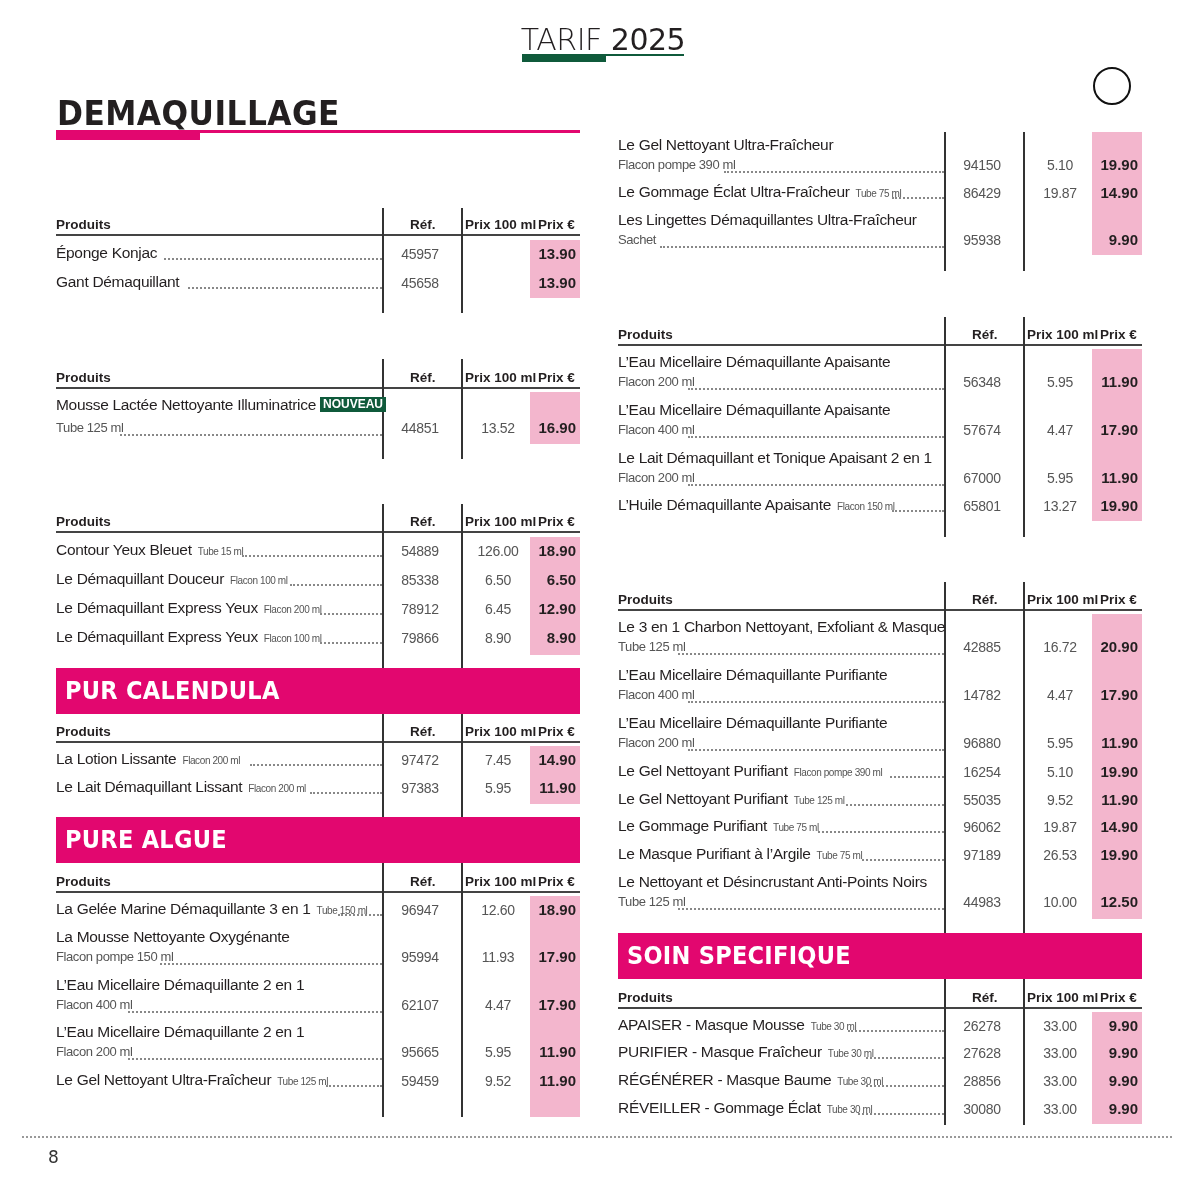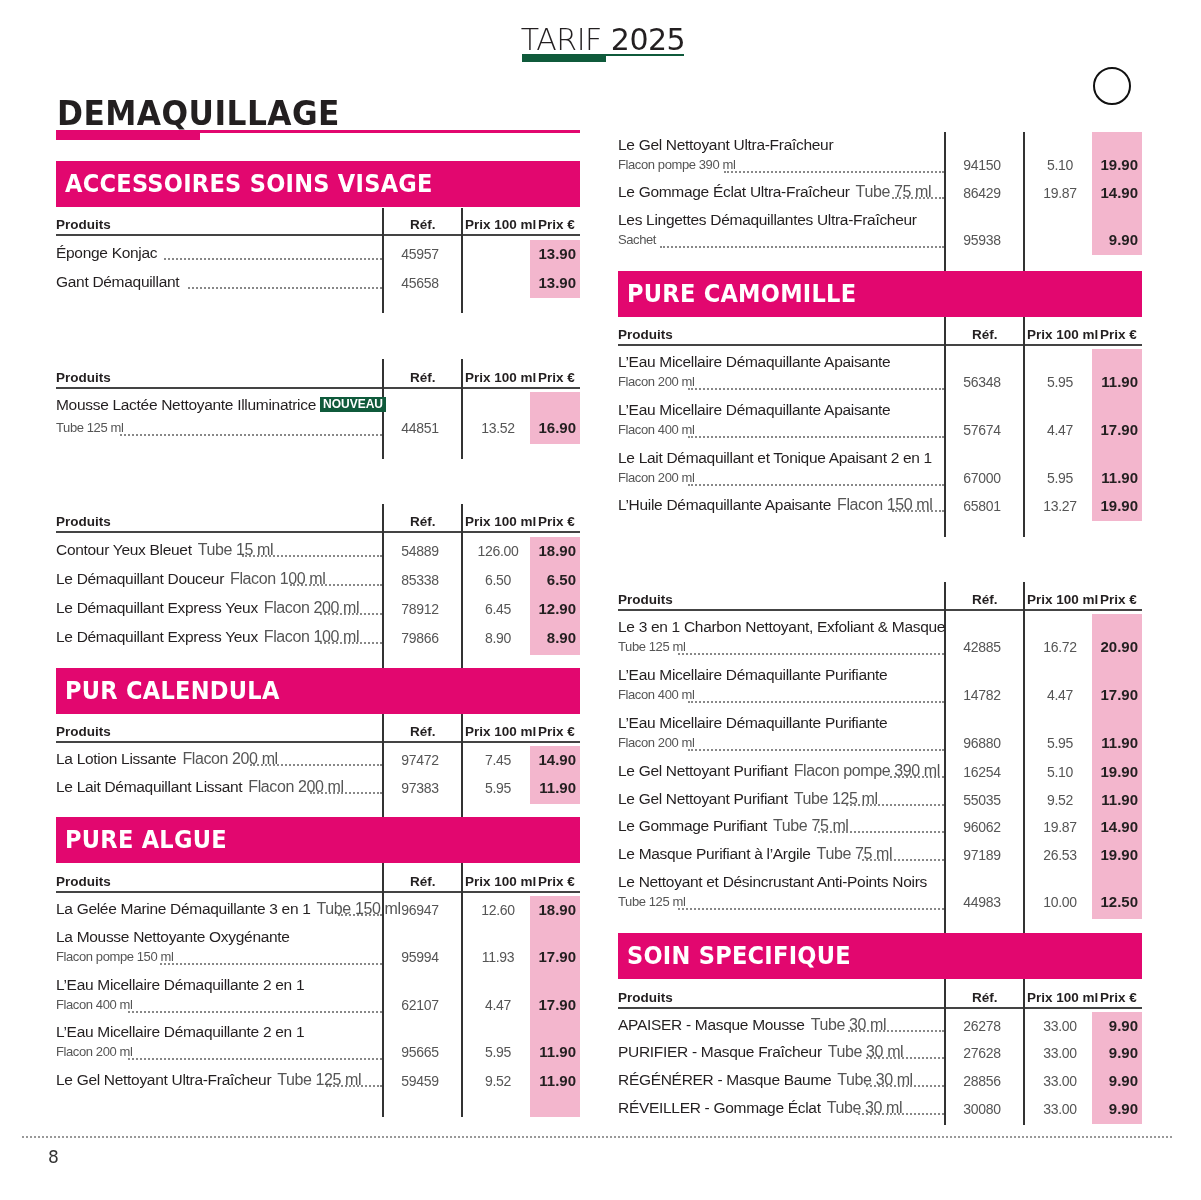--- a/index.html
+++ b/index.html
@@ -30,21 +30,21 @@
   .th-prod { left: 0; }
   .th-ref { left: 354px; }
   .th-p100 { left: 409px; }
   .th-price { left: 482px; text-align: right; }
 
   .vline { position: absolute; width: 2px; background: #333; }
   .price-bg { position: absolute; left: 474px; width: 50px; background: #f3b6cd; }
 
   .row { position: absolute; left: 0; width: 524px; font-size: 15.5px; color: #231f20; }
   .row .name { position: absolute; left: 0; white-space: nowrap; letter-spacing: -0.3px; }
-  .row .name .fmt { font-size: 16px; color: #555; margin-left: 6px; letter-spacing: -0.4px; }
+  .row .name .fmt { font-size: 10px; color: #555; margin-left: 6px; letter-spacing: -0.4px; }
   .row .fmt2 { position: absolute; left: 0; font-size: 13px; color: #555; white-space: nowrap; letter-spacing: -0.4px; }
   .row .dots { position: absolute; right: 198px; height: 2px; border-bottom: 2px dotted #888; }
   .row .ref { position: absolute; left: 328px; width: 72px; text-align: center; font-size: 14px; color: #555; letter-spacing: -0.3px; }
   .row .p100 { position: absolute; left: 408px; width: 68px; text-align: center; font-size: 14px; color: #555; letter-spacing: -0.3px; }
   .row .price { position: absolute; left: 474px; width: 46px; text-align: right; font-size: 15px; font-weight: bold; color: #231f20; }
 
   .badge-new { display: inline-block; background: #0f5a3b; color: #fff; font-size: 12px; font-weight: bold; padding: 0 3px; margin-left: 4px; line-height: 15px; vertical-align: 2px; letter-spacing: 0; }
 
   .footer-dots { position: absolute; left: 22px; top: 1136px; width: 1150px; border-top: 2px dotted #999; }
   .page-number { position: absolute; left: 48px; top: 1147px; font-size: 17px; color: #333; font-family: "DejaVu Sans", sans-serif; }
@@ -59,21 +59,20 @@
 <div class="top-underline-thin"></div>
 <div class="top-underline-thick"></div>
 <div class="circle"></div>
 
 <div class="page-heading">DEMAQUILLAGE</div>
 <div class="heading-rule"></div>
 <div class="heading-rule-thick"></div>
 
 <div class="col col-left" style="top:0;height:1200px;">
 
-  <div class="section-bar" style="top:161px"><span>ACCESSOIRES SOINS VISAGE</span></div>
   <div class="thead" style="top:214px">
     <div class="th-prod">Produits</div>
     <div class="th-ref">Réf.</div>
     <div class="th-p100">Prix 100 ml</div>
     <div class="th-price">Prix €</div>
   </div>
   <div class="vline" style="left:326px;top:208px;height:105px"></div>
   <div class="vline" style="left:405px;top:208px;height:105px"></div>
   <div class="price-bg" style="top:240px;height:58px"></div>
 
@@ -246,21 +245,20 @@
     <span class="price" style="top:1px">14.90</span>
   </div>
   <div class="row" style="top:211px;height:44px">
     <span class="name">Les Lingettes Démaquillantes Ultra-Fraîcheur</span>
     <span class="fmt2" style="top:21px">Sachet</span>
     <span class="dots" style="left:42px;top:35px"></span>
     <span class="ref" style="top:21px">95938</span>
     <span class="price" style="top:20px">9.90</span>
   </div>
 
-  <div class="section-bar" style="top:271px"><span>PURE CAMOMILLE</span></div>
   <div class="thead" style="top:324px">
     <div class="th-prod">Produits</div>
     <div class="th-ref">Réf.</div>
     <div class="th-p100">Prix 100 ml</div>
     <div class="th-price">Prix €</div>
   </div>
   <div class="vline" style="left:326px;top:317px;height:220px"></div>
   <div class="vline" style="left:405px;top:317px;height:220px"></div>
   <div class="price-bg" style="top:349px;height:172px"></div>
 

